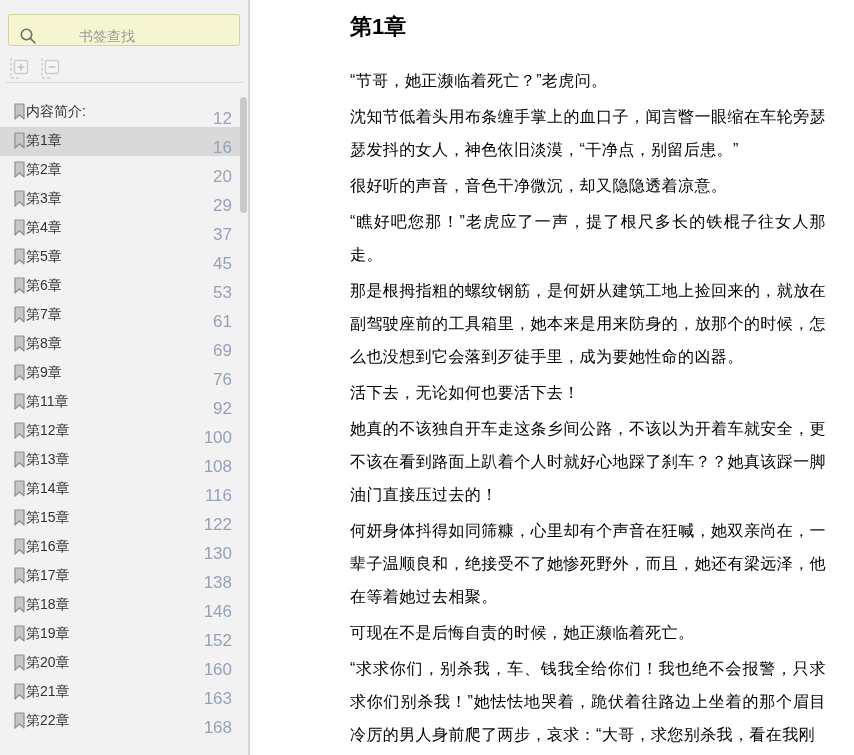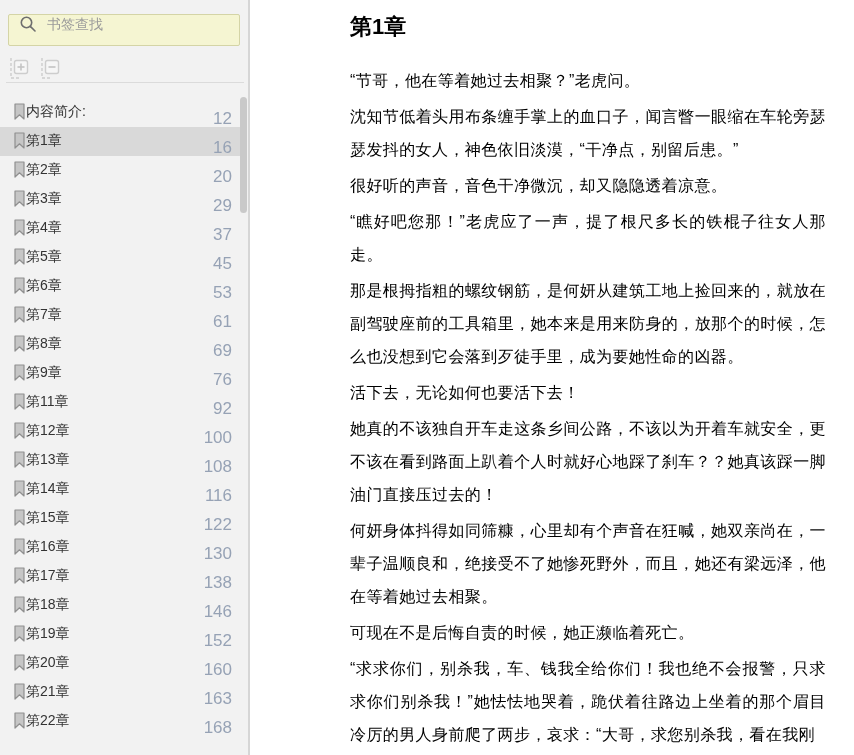--- a/index.html
+++ b/index.html
@@ -19,21 +19,21 @@
     background: #f2f2f2;
     border-right: 2px solid #d6d6d6;
     overflow: hidden;
   }
   .search-box {
     position: absolute; left: 8px; top: 14px;
     width: 232px; height: 32px;
     background: #f5f5d2;
     border: 1px solid #d4d4a6;
     border-radius: 2px;
-    display: flex; align-items: flex-start;
+    display: flex; align-items: flex-end; gap: 32px;
   }
   .search-box .mag { margin-left: 10px; flex: 0 0 auto; display: flex; }
   .search-box input {
     flex: 1; margin-left: 8px; margin-right: 6px;
     background: transparent; border: none; outline: none;
     font-size: 14px; color: #555;
     font-family: "Liberation Sans", sans-serif;
   }
   .search-box input::placeholder { color: #9a9a9a; }
   .tree-toolbar {
@@ -346,21 +346,21 @@
       </ul>
 
     <div class="scroll-thumb"></div>
   </aside>
 
   <main class="content">
     <div class="content-inner">
       <h1 class="chapter-title">第1章</h1>
       <div>
 
-          <p class="para">“节哥，他在等着她过去相聚？”老虎问。</p>
+          <p class="para">“节哥，她正濒临着死亡？”老虎问。</p>
 
           <p class="para">沈知节低着头用布条缠手掌上的血口子，闻言瞥一眼缩在车轮旁瑟瑟发抖的女人，神色依旧淡漠，“干净点，别留后患。”</p>
 
           <p class="para">很好听的声音，音色干净微沉，却又隐隐透着凉意。</p>
 
           <p class="para">“瞧好吧您那！”老虎应了一声，提了根尺多长的铁棍子往女人那走。</p>
 
           <p class="para">那是根拇指粗的螺纹钢筋，是何妍从建筑工地上捡回来的，就放在副驾驶座前的工具箱里，她本来是用来防身的，放那个的时候，怎么也没想到它会落到歹徒手里，成为要她性命的凶器。</p>
 
           <p class="para">活下去，无论如何也要活下去！</p>

